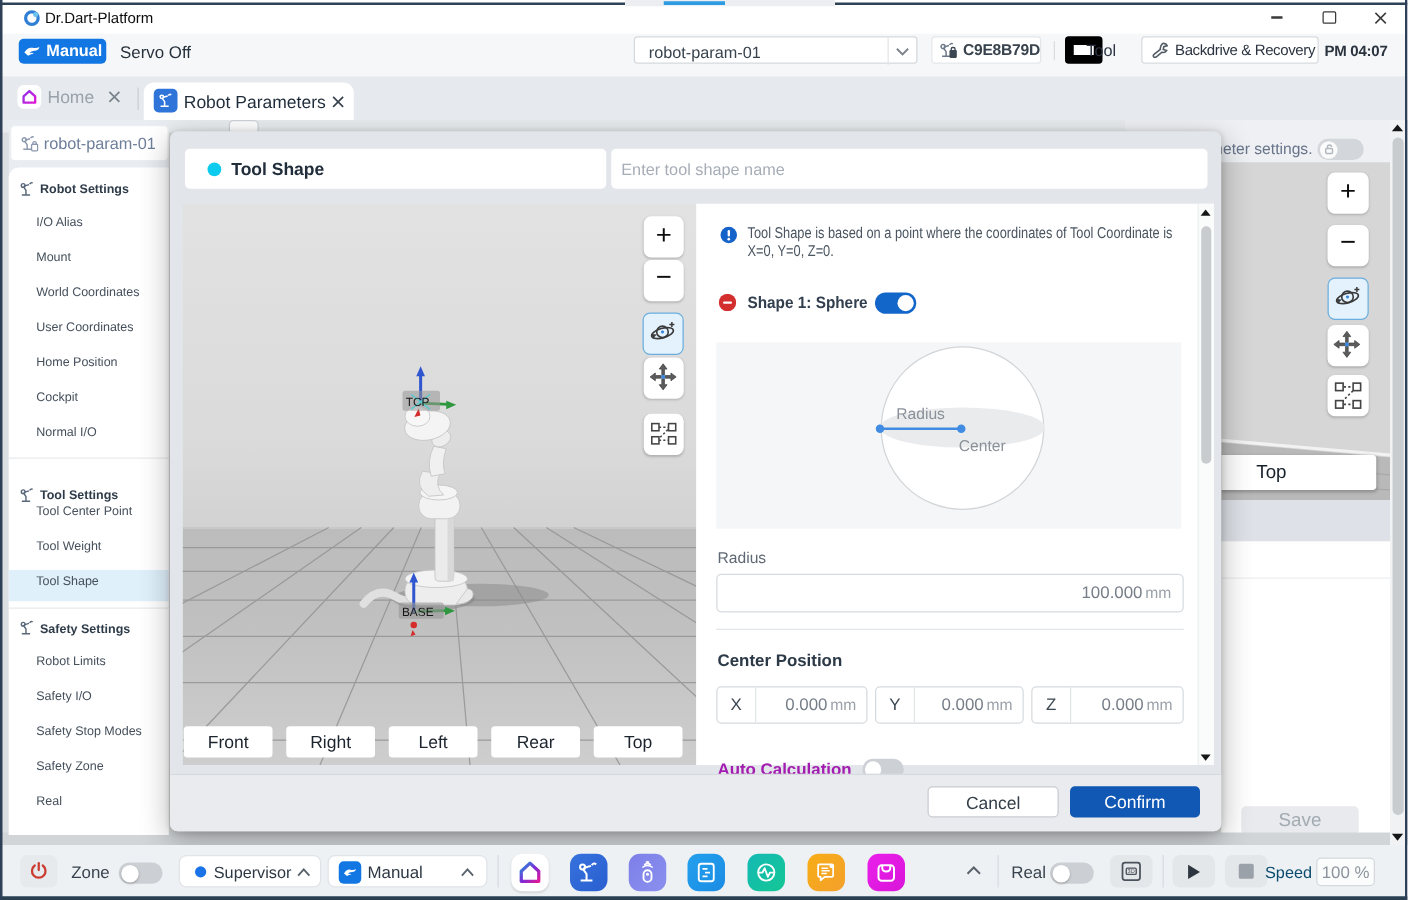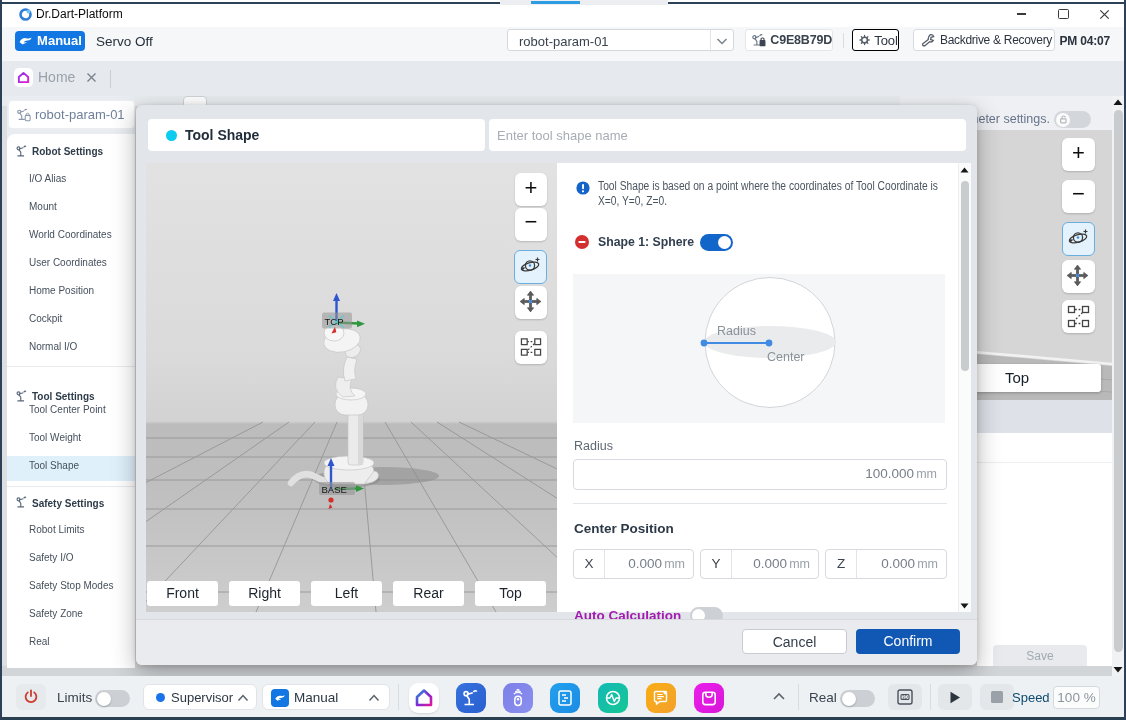--- a/index.html
+++ b/index.html
@@ -52,21 +52,21 @@
         <path d="M3 13.5 L10 13.5 M6.5 13.5 L6.5 9.5 L4 6 M4.5 5.5 L9 4 M9.5 3.5 Q11 1.5 12.5 2.5"></path>
         <circle cx="3.8" cy="5" r="1.8"></circle>
       </g>
       <rect x="9.5" y="8" width="6.5" height="7" rx="1" fill="#3c4653"></rect>
       <rect x="11" y="5.8" width="3.5" height="3" rx="1.5" fill="none" stroke="#3c4653" stroke-width="1.2"></rect>
     </svg>
     <span style="margin-left:4px;font-size:12.5px;font-weight:700;letter-spacing:-0.2px;color:#39434e;">C9E8B79D</span>
   </div>
   <div class="abs" style="left:843px;top:6px;width:1px;height:15px;background:#d9dde0;"></div>
 
-  <div class="abs flex" style="left:852px;top:2px;width:47px;height:22px;background:#fff;border:1px solid #000000;border-radius:3px;">
+  <div class="abs flex" style="left:852px;top:2px;width:30px;height:22px;background:#fff;border:7px solid #000000;border-radius:3px;">
     <svg width="14" height="14" viewBox="0 0 16 16" style="margin-left:6px;">
       <circle cx="8" cy="8" r="4.1" fill="none" stroke="#555e68" stroke-width="2.2"></circle>
       <g stroke="#555e68" stroke-width="1.8" stroke-linecap="round">
         <path d="M8 1.4 L8 3 M8 13 L8 14.6 M1.4 8 L3 8 M13 8 L14.6 8 M3.33 3.33 L4.46 4.46 M11.54 11.54 L12.67 12.67 M12.67 3.33 L11.54 4.46 M4.46 11.54 L3.33 12.67"></path>
       </g>
     </svg>
     <span style="margin-left:4px;font-size:13px;color:#2b3440;">Tool</span>
   </div>
 
   <div class="abs flex" style="left:913px;top:2px;width:142px;height:22px;background:#fff;border:1px solid #d8dbdf;border-radius:3px;">
@@ -92,20 +92,34 @@
         <path d="M2 6.5 L7 2 L12 6.5 L12 12 L2 12 Z" fill="none" stroke="url(#hg)" stroke-width="2" stroke-linejoin="round"></path>
       </svg>
     </div>
     <span class="abs" style="left:32px;top:3px;font-size:14px;color:#99a1ab;">Home</span>
     <svg class="abs" style="left:80px;top:6px;" width="11" height="11" viewBox="0 0 11 11">
         <path d="M1.5 1.5 L9.5 9.5 M9.5 1.5 L1.5 9.5" stroke="#7a828c" stroke-width="1.4"></path>
       </svg>
   </div>
   <div class="abs" style="left:110px;top:9px;width:1px;height:18px;background:#c9ced3;"></div>
 
+  <div class="abs" style="left:115px;top:5px;width:168px;height:30px;background:#fff;border-radius:8px 8px 0 0;">
+    <div class="abs" style="left:8px;top:5px;width:19px;height:19px;background:#2e74d9;border-radius:4px;">
+      <svg width="13" height="13" viewBox="0 0 16 16" style="margin:3px;">
+        <g stroke="#fff" stroke-width="1.5" fill="none">
+          <path d="M3 13.5 L11 13.5 M7 13.5 L7 9 L4.5 5.5 M5 5 L10 3.5 M10.5 3 Q12 1 13.5 2.5"></path>
+          <circle cx="4.3" cy="4.3" r="1.7"></circle>
+        </g>
+      </svg>
+    </div>
+    <span class="abs" style="left:32px;top:7px;font-size:14px;font-weight:400;color:#1f2c3a;">Robot Parameters</span>
+    <svg class="abs" style="left:150px;top:10px;" width="11" height="11" viewBox="0 0 11 11">
+        <path d="M1.5 1.5 L9.5 9.5 M9.5 1.5 L1.5 9.5" stroke="#3a4450" stroke-width="1.4"></path>
+      </svg>
+  </div>
 </div>
 
 <div class="abs" style="left:0;top:96px;width:1126px;height:580px;background:#d9d9d9;overflow:hidden;">
 
   <div class="abs" style="left:0;top:0;width:7px;height:580px;background:#dcdfe1;"></div>
   <div class="abs" style="left:0;top:0;width:1124px;height:10px;background:#e9ecef;"></div>
 
   <div class="abs" style="left:183px;top:0;width:24px;height:12px;background:#fff;border:1px solid #cfd3d7;border-radius:4px;"></div>
 
   <div class="abs" style="left:900px;top:0;width:212px;height:34px;background:#eef0f3;"></div>
@@ -158,21 +172,21 @@
         <rect x="1.5" y="15.5" width="6" height="6"></rect>
         <rect x="15.5" y="15.5" width="6" height="6"></rect>
       </g>
     </svg>
   </div>
 
   <div class="abs" style="left:977px;top:268px;width:124px;height:28px;background:#fff;border-radius:0 3px 3px 0;box-shadow:0 1px 3px rgba(0,0,0,.25);font-size:15px;color:#15202b;line-height:27px;padding-left:28px;">Top</div>
   <div class="abs" style="left:977px;top:304px;width:135px;height:33px;background:#dee2e8;"></div>
   <div class="abs" style="left:977px;top:337px;width:135px;height:243px;background:#fff;"></div>
   <div class="abs" style="left:977px;top:366px;width:135px;height:1px;background:#eceef0;"></div>
-  <div class="abs" style="left:993px;top:549px;width:94px;height:23px;background:#e8eaed;border-radius:4px;font-size:12px;color:#a2aab2;text-align:center;line-height:23px;">Save</div>
+  <div class="abs" style="left:993px;top:549px;width:94px;height:23px;background:#e8eaed;border-radius:4px;font-size:15px;color:#a2aab2;text-align:center;line-height:23px;">Save</div>
   <div class="abs" style="left:0px;top:570px;width:1112px;height:10px;background:#d2d5d8;"></div>
 
   <div class="abs" style="left:1112px;top:0;width:12px;height:580px;background:#f1f2f3;"></div>
   <div class="abs" style="left:1113.5px;top:14px;width:9px;height:542px;background:#c9ccce;border-radius:5px;"></div>
   <svg class="abs" style="left:1113px;top:3px;" width="10" height="7" viewBox="0 0 10 7">
       <path d="M5 0.5 L9.5 6 L0.5 6 Z" fill="#161616"></path>
     </svg>
   <svg class="abs" style="left:1113px;top:570px;" width="10" height="7" viewBox="0 0 10 7">
       <path d="M5 6.5 L9.5 1 L0.5 1 Z" fill="#161616"></path>
     </svg>
@@ -428,21 +442,21 @@
 </div>
 
 <div id="dock" class="abs" style="left:0;top:676px;width:1126px;height:44px;background:#eef1f4;">
 
   <div class="abs" style="left:16px;top:8px;width:30px;height:26px;background:#e7eaed;border-radius:6px;">
     <svg width="16" height="16" viewBox="0 0 16 16" style="margin:5px 7px;">
       <path d="M8 1.5 L8 7" stroke="#cc3b30" stroke-width="1.8" stroke-linecap="round"></path>
       <path d="M4.8 3.4 A5.4 5.4 0 1 0 11.2 3.4" fill="none" stroke="#cc3b30" stroke-width="1.8" stroke-linecap="round"></path>
     </svg>
   </div>
-  <div class="abs" style="left:57px;top:14px;font-size:13.5px;color:#39434e;">Limits</div>
+  <div class="abs" style="left:57px;top:14px;font-size:13.5px;color:#39434e;">Zone</div>
   <div class="abs" style="left:95px;top:14px;width:35px;height:17px;background:#ccd0d4;border-radius:9px;">
     <div class="abs" style="left:2px;top:1.5px;width:14px;height:14px;background:#fff;border-radius:50%;box-shadow:0 1px 2px rgba(0,0,0,.25);"></div>
   </div>
 
   <div class="abs" style="left:143px;top:8px;width:114px;height:26px;background:#fff;border:1px solid #e0e4e8;border-radius:6px;">
     <div class="abs" style="left:12px;top:8px;width:9px;height:9px;border-radius:50%;background:#1a73e8;"></div>
     <span class="abs nw" style="left:27px;top:5px;font-size:13px;color:#2d3844;">Supervisor</span>
     <svg class="abs" style="left:93px;top:9px;" width="12" height="8" viewBox="0 0 12 8">
         <path d="M1.5 6.5 L6 1.5 L10.5 6.5" fill="none" stroke="#5a626c" stroke-width="1.5"></path>
       </svg>

